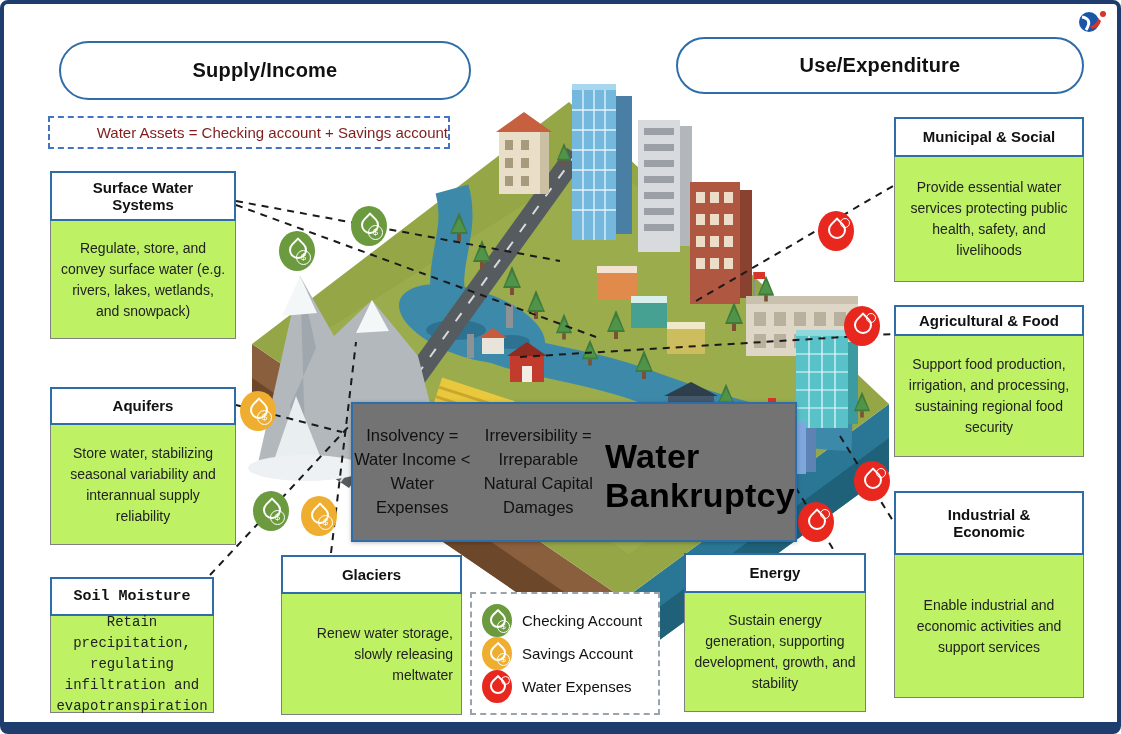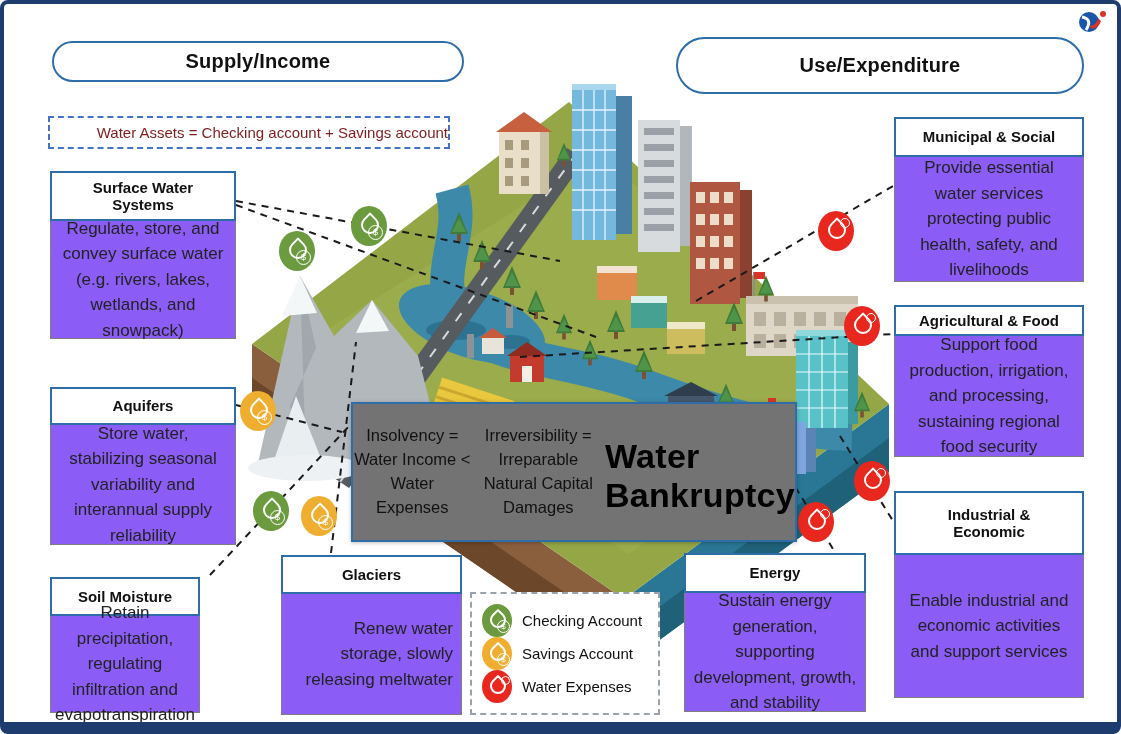--- a/index.html
+++ b/index.html
@@ -20,23 +20,23 @@
     display:flex;align-items:center;justify-content:flex-end;font-size:15px;color:#7f1d1d;z-index:4;
   }
   
   .ibox{position:absolute;z-index:4;}
   .ibox .ttl{
     box-sizing:border-box;border:2.5px solid #2e6da8;background:#fff;
     display:flex;align-items:center;justify-content:center;text-align:center;
     font-weight:bold;font-size:15px;color:#111;line-height:1.15;
   }
   .ibox .bdy{
-    box-sizing:border-box;border:1.5px solid #7f7f7f;border-top:none;background:#8b5cf6;
+    box-sizing:border-box;border:1.5px solid #7f7f7f;border-top:none;background:#bef264;
     display:flex;align-items:center;justify-content:center;text-align:center;
-    font-size:17px;color:#222;line-height:1.5;padding:6px 8px;
+    font-size:14px;color:#222;line-height:1.5;padding:6px 8px;
   }
   
   .banner{
     position:absolute;left:347px;top:398px;width:446px;height:140px;box-sizing:border-box;
     border:2px solid #2e6da8;background:#737373;z-index:5;
     display:flex;flex-direction:row;align-items:center;justify-content:center;
     box-shadow:0 1px 4px rgba(0,0,0,.25);
   }
   .banner .def{font-size:16.5px;color:#111;line-height:1.45;text-align:center;}
   .banner .big{font-size:34px;font-weight:bold;color:#000;margin-top:8px;letter-spacing:.3px;}
@@ -306,40 +306,40 @@
     </div>
   <div class="marker badge r red" style="left:850px;top:457px;">
       <span class="drop"></span>
       <span class="dollar"></span>
     </div>
   <div class="marker badge r red" style="left:794px;top:498px;">
       <span class="drop"></span>
       <span class="dollar"></span>
     </div>
 
-  <div class="pill" style="left:48px;top:37px;width:412px;height:41px;">
+  <div class="pill" style="left:55px;top:37px;width:412px;height:59px;">
     <span>Supply/Income</span>
   </div>
   <div class="pill" style="left:672px;top:33px;width:408px;height:57px;">
     <span>Use/Expenditure</span>
   </div>
 
   <div class="formula" style="left:44px;top:112px;width:402px;height:33px;">
     <span>Water Assets = Checking account + Savings account</span>
   </div>
 
   <div class="ibox" style="left:46px;top:167px;width:186px;">
     <div class="ttl" style="height:50px;padding:0 26px;">Surface Water Systems</div>
     <div class="bdy" style="height:118px;">Regulate, store, and convey surface water (e.g. rivers, lakes, wetlands, and snowpack)</div>
   </div>
   <div class="ibox" style="left:46px;top:383px;width:186px;">
     <div class="ttl" style="height:38px;">Aquifers</div>
     <div class="bdy" style="height:120px;">Store water, stabilizing seasonal variability and interannual supply reliability</div>
   </div>
-  <div class="ibox" style="left:46px;top:573px;width:150px;">
+  <div class="ibox" style="left:46px;top:573px;width:164px;font-family:Liberation Mono, monospace;">
     <div class="ttl" style="height:39px;">Soil Moisture</div>
     <div class="bdy" style="height:97px;">Retain precipitation, regulating infiltration and evapotranspiration</div>
   </div>
   <div class="ibox" style="left:277px;top:551px;width:181px;">
     <div class="ttl" style="height:39px;">Glaciers</div>
     <div class="bdy" style="height:121px;text-align:right;">Renew water storage, slowly releasing meltwater</div>
   </div>
 
   <div class="ibox" style="left:890px;top:113px;width:190px;">
     <div class="ttl" style="height:40px;">Municipal &amp; Social</div>

